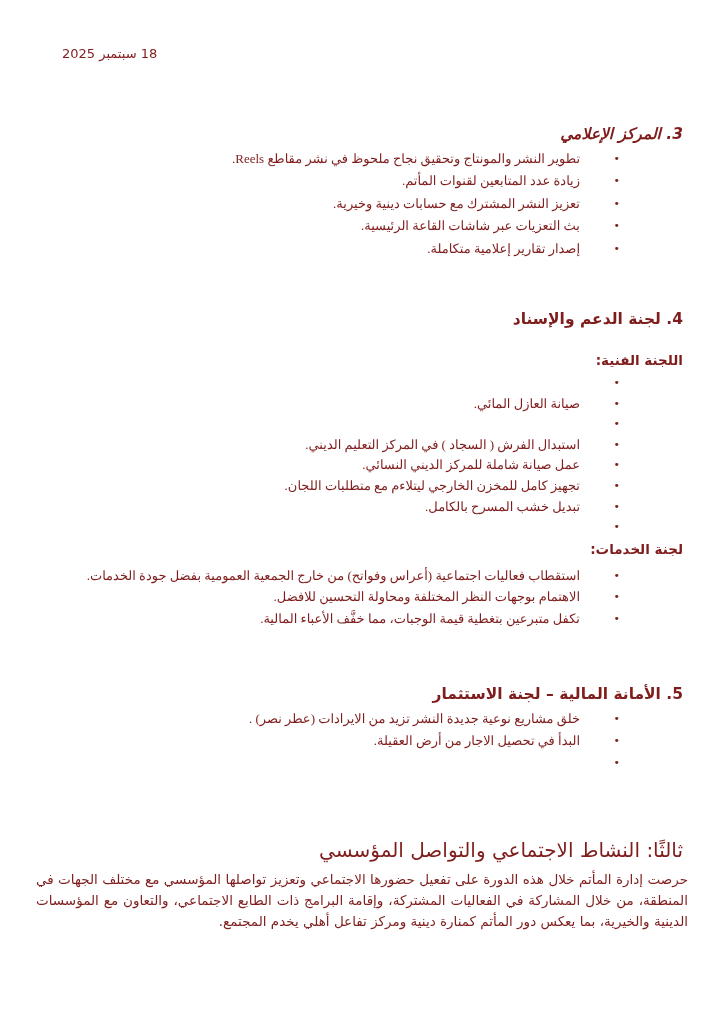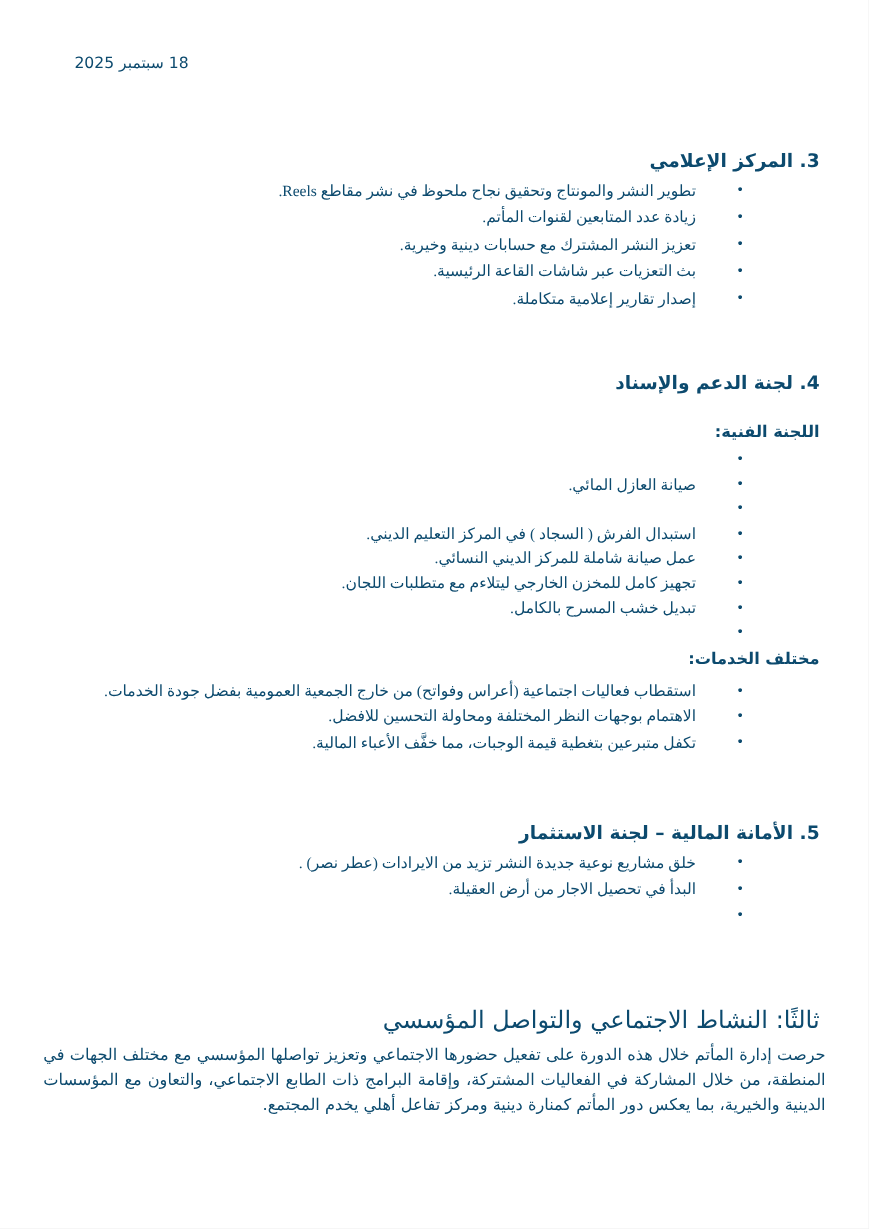--- a/index.html
+++ b/index.html
@@ -2,42 +2,42 @@
 <html lang="ar" dir="rtl"><head>
 <meta charset="utf-8">
 <style>
   * { margin: 0; padding: 0; box-sizing: border-box; }
   html, body { background: #e8e8e8; }
   body { font-family: "DejaVu Sans", sans-serif; }
   .page {
     width: 724px; height: 1024px;
     margin: 0 auto;
     background: #ffffff;
-    color: #0c4a6e;
+    color: #7f1d1d;
     direction: rtl;
     position: relative;
     overflow: hidden;
   }
   .content { padding: 0 41px 0 36px; }
 
   .date-line {
     margin-top: 45px;
     padding-left: 26px;
     font-size: 13px;
     line-height: 18px;
     text-align: left;
     direction: rtl;
   }
 
   .section-title {
     font-size: 15.5px;
     font-weight: bold;
     line-height: 22px;
   }
-  .s3-title { margin-top: 60px; }
+  .s3-title { margin-top: 60px; font-style: italic; }
   .s4-title { margin-top: 48px; }
   .s5-title { margin-top: 53px; }
 
   .sub-title {
     font-size: 13.5px;
     font-weight: bold;
     line-height: 20px;
   }
   .tech-title { margin-top: 20px; }
   .serv-title { margin-top: 1px; }
@@ -138,21 +138,21 @@
       <div class="bullet-row">
         <span class="dot">•</span>
         <span class="bullet-text">تبديل خشب المسرح بالكامل.</span>
       </div>
       <div class="bullet-row">
         <span class="dot">•</span>
         <span class="bullet-text"></span>
       </div>
     </div>
 
-    <div class="sub-title serv-title">مختلف الخدمات:</div>
+    <div class="sub-title serv-title">لجنة الخدمات:</div>
     <div class="bullet-list serv-list">
       <div class="bullet-row">
         <span class="dot">•</span>
         <span class="bullet-text">استقطاب فعاليات اجتماعية (أعراس وفواتح) من خارج الجمعية العمومية بفضل جودة الخدمات.</span>
       </div>
       <div class="bullet-row">
         <span class="dot">•</span>
         <span class="bullet-text">الاهتمام بوجهات النظر المختلفة ومحاولة التحسين للافضل.</span>
       </div>
       <div class="bullet-row">

